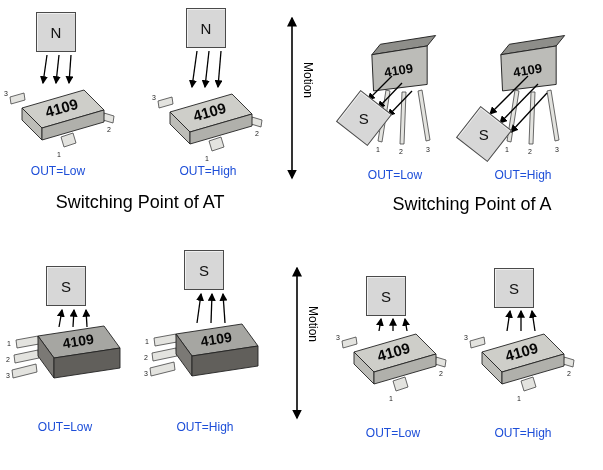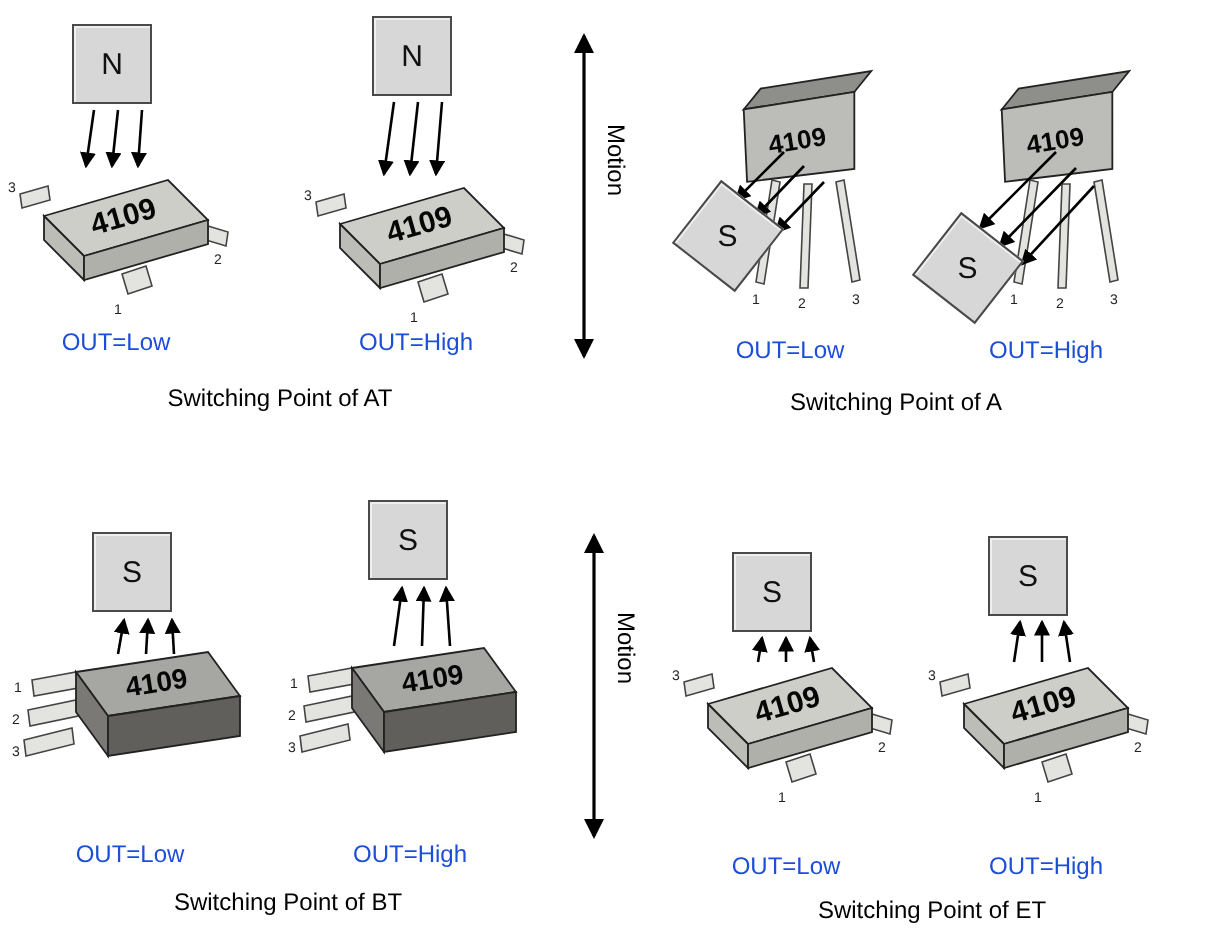--- a/index.html
+++ b/index.html
@@ -8,21 +8,21 @@
   .magnet {
     position:absolute; width:40px; height:40px;
     background:#d7d7d7; border:1.5px solid #4a4a4a;
     display:flex; align-items:center; justify-content:center;
     font-size:15px; color:#111;
     box-shadow: inset 1px 1px 0 #efefef;
   }
   .magnet.tilted { transform: rotate(38deg); }
   .magnet.tilted .pole { transform: rotate(-38deg); }
   .out-label { position:absolute; font-size:12px; color:#1d4ed8; text-align:center; white-space:nowrap; }
-  .sec-title { position:absolute; font-size:12px; color:#000; text-align:center; white-space:nowrap; }
+  .sec-title { position:absolute; font-size:18px; color:#000; text-align:center; white-space:nowrap; }
   .motion-label { position:absolute; writing-mode:vertical-rl; font-size:12px; color:#000; }
   svg { position:absolute; overflow:visible; }
   svg text { font-family:"Liberation Sans", sans-serif; }
   .chip-label { font-size:15px; font-weight:bold; fill:#060606; }
   .chip-label.md { font-size:14px; }
   .chip-label.sm { font-size:13px; }
   .pin-num { font-size:7px; fill:#222; }
   .arrow-line { stroke:#000; stroke-width:1.3; }
   .motion-line { stroke:#000; stroke-width:1.6; }
   .lead { fill:#e3e3df; stroke:#444; stroke-width:0.8; }
@@ -161,21 +161,21 @@
       </defs>
     <line class="arrow-line" x1="58" y1="2" x2="20" y2="40" marker-end="url(#ah-a2)"></line>
     <line class="arrow-line" x1="68" y1="10" x2="30" y2="49" marker-end="url(#ah-a2)"></line>
     <line class="arrow-line" x1="77" y1="19" x2="41" y2="58" marker-end="url(#ah-a2)"></line>
   </svg>
   <div class="magnet tilted" style="left:464px; top:114px;">
     <span class="pole">S</span>
   </div>
   <div class="out-label" style="left:468px; top:168px; width:110px;">OUT=High</div>
 
-  <div class="sec-title" style="left:336px; top:194px; width:224px;">Switching Point of A</div>
+  <div class="sec-title" style="left:360px; top:194px; width:224px;">Switching Point of A</div>
 
   <div class="magnet" style="left:46px; top:266px;">
     <span class="pole">S</span>
   </div>
   <svg style="left:48px; top:307px;" width="50" height="22">
     <defs>
         <marker id="ah-bt1" viewBox="0 0 10 10" refX="8.5" refY="5" markerWidth="8" markerHeight="8" orient="auto" markerUnits="userSpaceOnUse">
           <path d="M0,0 L10,5 L0,10 Z" fill="#000"></path>
         </marker>
       </defs>
@@ -225,21 +225,20 @@
       <polygon class="body-edge" points="32,14 48,36 48,56 32,34" fill="#7b7975"></polygon>
       <polygon class="body-edge" points="48,36 114,26 114,46 48,56" fill="#615f5b"></polygon>
     </g>
     <text class="chip-label md" x="73" y="24" text-anchor="middle" transform="rotate(-9 73 24)">4109</text>
     <text class="pin-num" x="1" y="24">1</text>
     <text class="pin-num" x="0" y="40">2</text>
     <text class="pin-num" x="0" y="56">3</text>
   </svg>
   <div class="out-label" style="left:150px; top:420px; width:110px;">OUT=High</div>
 
-  <div class="sec-title" style="left:28px; top:444px; width:232px;">Switching Point of BT</div>
 
   <svg style="left:288px; top:258px;" width="18" height="170">
     <defs>
         <marker id="ah-m2" viewBox="0 0 10 10" refX="8.5" refY="5" markerWidth="10" markerHeight="10" orient="auto" markerUnits="userSpaceOnUse">
           <path d="M0,0 L10,5 L0,10 Z" fill="#000"></path>
         </marker>
       </defs>
     <line class="motion-line" x1="9" y1="85" x2="9" y2="10" marker-end="url(#ah-m2)"></line>
     <line class="motion-line" x1="9" y1="85" x2="9" y2="160" marker-end="url(#ah-m2)"></line>
   </svg>
@@ -300,15 +299,14 @@
       <polygon class="body-edge" points="18,26 38,46 38,58 18,38" fill="#bdbdb8"></polygon>
       <polygon class="body-edge" points="38,46 100,28 100,40 38,58" fill="#b0b0ab"></polygon>
     </g>
     <text class="chip-label" x="59" y="31" text-anchor="middle" transform="rotate(-16 59 31)">4109</text>
     <text class="pin-num" x="0" y="14">3</text>
     <text class="pin-num" x="103" y="50">2</text>
     <text class="pin-num" x="53" y="75">1</text>
   </svg>
   <div class="out-label" style="left:468px; top:426px; width:110px;">OUT=High</div>
 
-  <div class="sec-title" style="left:352px; top:448px; width:228px;">Switching Point of ET</div>
 
 </div>
 
 </body></html>

